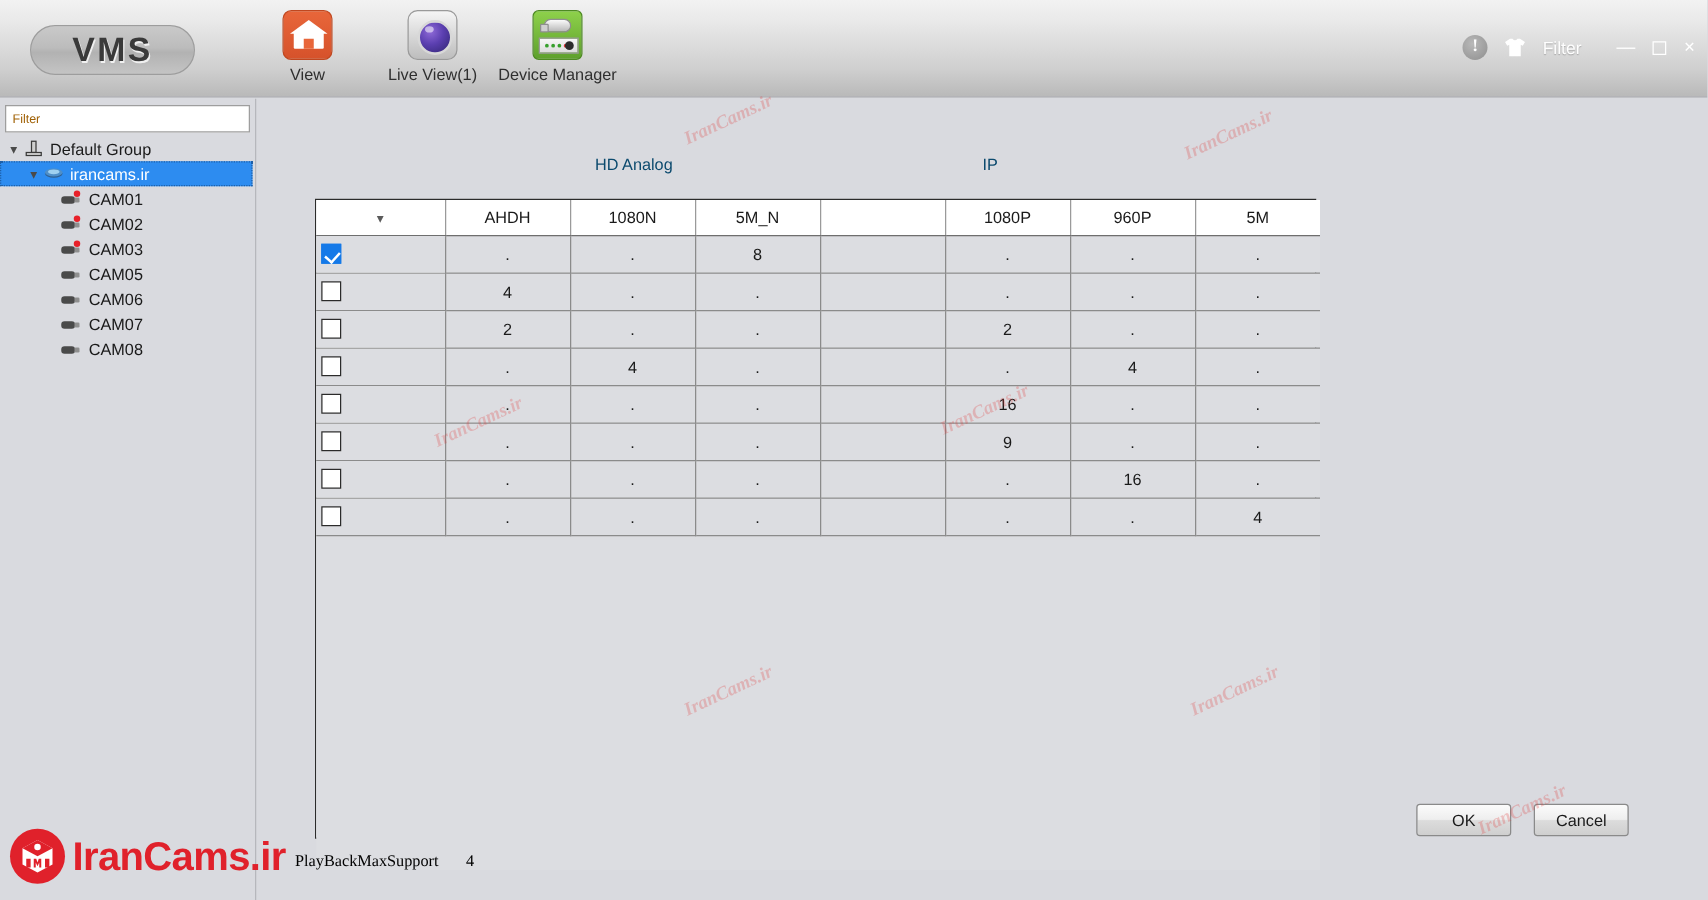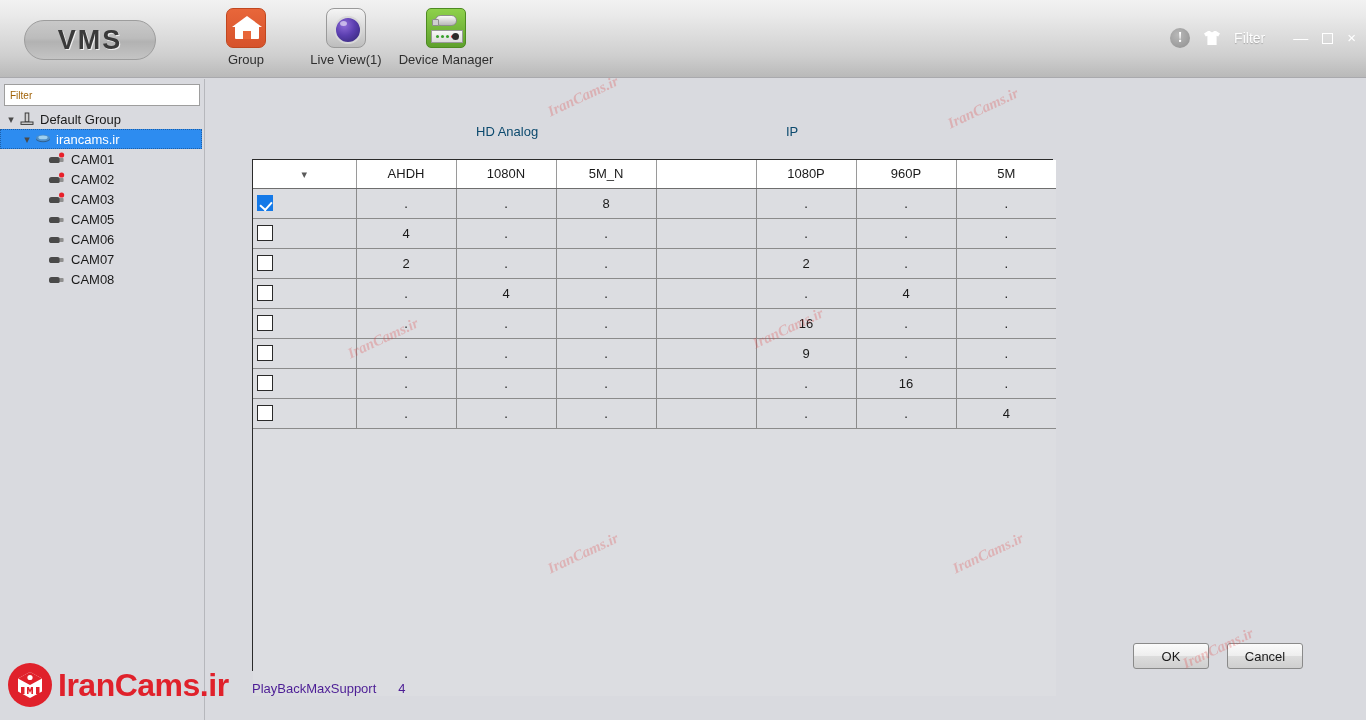--- a/index.html
+++ b/index.html
@@ -200,21 +200,21 @@
     display: inline-block; margin-left: 4px; vertical-align: middle; position: relative;
   }
   .cb.on { background: #1479e8; border-color: #1479e8; }
   .cb.on::after {
     content: ""; position: absolute; left: 4px; top: 3px; width: 6px; height: 9px;
     border: solid #ffffff; border-width: 0 2px 2px 0; transform: rotate(42deg);
   }
   .hdr-chev { font-size: 11px; color: #5a5a5a; }
   .tblfill { background: #dcdde1; }
 
-  .pbmax { position: absolute; left: 46px; top: 602px; font-size: 13px; color: #4c1d95; }
+  .pbmax { position: absolute; left: 30px; top: 602px; font-size: 13px; color: #000000; font-family: Liberation Serif, serif; }
   .pbmax .val { margin-left: 22px; }
 
   .btnrow { position: absolute; right: 63px; top: 564px; display: flex; gap: 18px; }
   .btn {
     width: 76px; height: 26px; border: 1px solid #8a8a8a; border-radius: 3px;
     background: linear-gradient(to bottom, #fbfbfb 0%, #eeeeee 48%, #dcdcdc 52%, #cfcfcf 100%);
     font-size: 13px; color: #1a1a1a; display: flex; align-items: center; justify-content: center;
     cursor: default;
   }
 
@@ -250,21 +250,21 @@
     </div>
 
     <div class="navgroup">
 
       <div class="navitem">
         <div class="ico">
           <div class="ico-home">
               <i></i>
             </div>
         </div>
-        <div class="lbl">Group</div>
+        <div class="lbl">View</div>
       </div>
 
 
       <div class="navitem">
         <div class="ico">
           <div class="ico-live"></div>
         </div>
         <div class="lbl">Live View(1)</div>
       </div>
 

